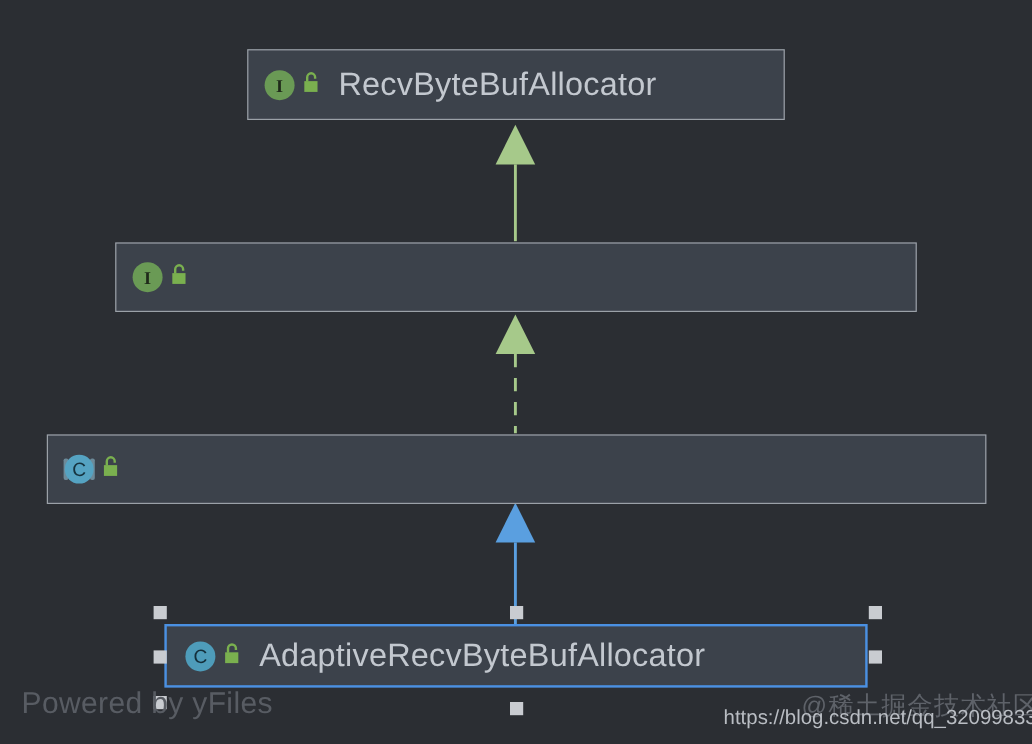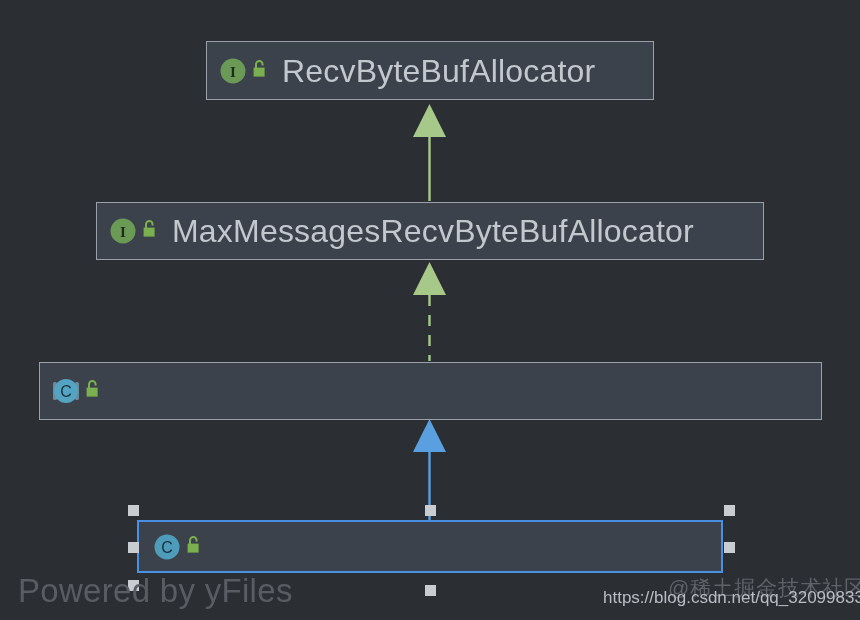--- a/index.html
+++ b/index.html
@@ -32,21 +32,21 @@
     align-items: center;
     padding-left: 12px;
     box-shadow: 0 0 0 0 rgba(0,0,0,0);
   }
   .node.selected {
     border: 2px solid #4a90e2;
     background: #3c424b;
   }
   .node-label {
     color: #c3c8cf;
-    font-size: 32px;
+    font-size: 27px;
     letter-spacing: 0.2px;
     white-space: nowrap;
     line-height: 1;
   }
 
   
   .icon-wrap {
     display: flex;
     align-items: center;
     flex: 0 0 auto;
@@ -85,21 +85,21 @@
     background: #c9ccd1;
     box-sizing: border-box;
   }
 
   
   .wm-yfiles {
     position: absolute;
     left: 18px;
     top: 572px;
     color: #585c63;
-    font-size: 33px;
+    font-size: 25px;
     letter-spacing: 0.3px;
     white-space: nowrap;
     user-select: none;
   }
   .wm-cn {
     position: absolute;
     left: 668px;
     top: 574px;
     color: #5e6269;
     font-size: 21px;
@@ -171,21 +171,20 @@
       <svg class="type-icon" viewBox="0 0 28 28">
         <circle cx="14" cy="14" r="12.5" fill="#6a9a55"></circle>
         <text x="14" y="19.6" text-anchor="middle" font-family="'Liberation Serif', serif" font-size="15" font-weight="bold" fill="#1f2a1a">I</text>
       </svg>
       <svg class="lock-icon" viewBox="0 0 18 20">
         <path d="M6 9 V5.4 A3.3 3.3 0 0 1 12.6 5.4 V6.6" fill="none" stroke="#7ab04f" stroke-width="2"></path>
         <rect x="3.6" y="8.6" width="11" height="9" fill="#7ab04f"></rect>
       </svg>
     </span>
     <span class="gap-after-icons"></span>
-    <span class="node-label">MaxMessagesRecvByteBufAllocator</span>
   </div>
 
   <div class="node" style="left:39px; top:362px; width:783px; height:58px;">
     <span class="icon-wrap">
       <svg class="type-icon" viewBox="0 0 28 28">
         <rect x="1" y="5" width="4" height="18" rx="1.6" fill="#6d8a99"></rect>
         <rect x="23" y="5" width="4" height="18" rx="1.6" fill="#6d8a99"></rect>
         <circle cx="14" cy="14" r="12" fill="#55a3c2"></circle>
         <text x="14" y="19.8" text-anchor="middle" font-family="'Liberation Sans', sans-serif" font-size="16" fill="#16333f">C</text>
       </svg>
@@ -202,20 +201,21 @@
       <svg class="type-icon" viewBox="0 0 28 28">
         <circle cx="14" cy="14" r="12.5" fill="#4e9cba"></circle>
         <text x="14" y="19.8" text-anchor="middle" font-family="'Liberation Sans', sans-serif" font-size="16" fill="#142f3b">C</text>
       </svg>
       <svg class="lock-icon" viewBox="0 0 18 20">
         <path d="M6 9 V5.4 A3.3 3.3 0 0 1 12.6 5.4 V6.6" fill="none" stroke="#7ab04f" stroke-width="2"></path>
         <rect x="3.6" y="8.6" width="11" height="9" fill="#7ab04f"></rect>
       </svg>
     </span>
     <span class="gap-after-icons"></span>
+    <span class="node-label">AdaptiveRecvByteBufAllocator</span>
   </div>
 
   <div class="handle" style="left:128px; top:505px;"></div>
   <div class="handle" style="left:425px; top:505px;"></div>
   <div class="handle" style="left:724px; top:505px;"></div>
   <div class="handle" style="left:128px; top:542px;"></div>
   <div class="handle" style="left:724px; top:542px;"></div>
   <div class="handle" style="left:128px; top:580px;"></div>
   <div class="handle" style="left:425px; top:585px;"></div>
 

